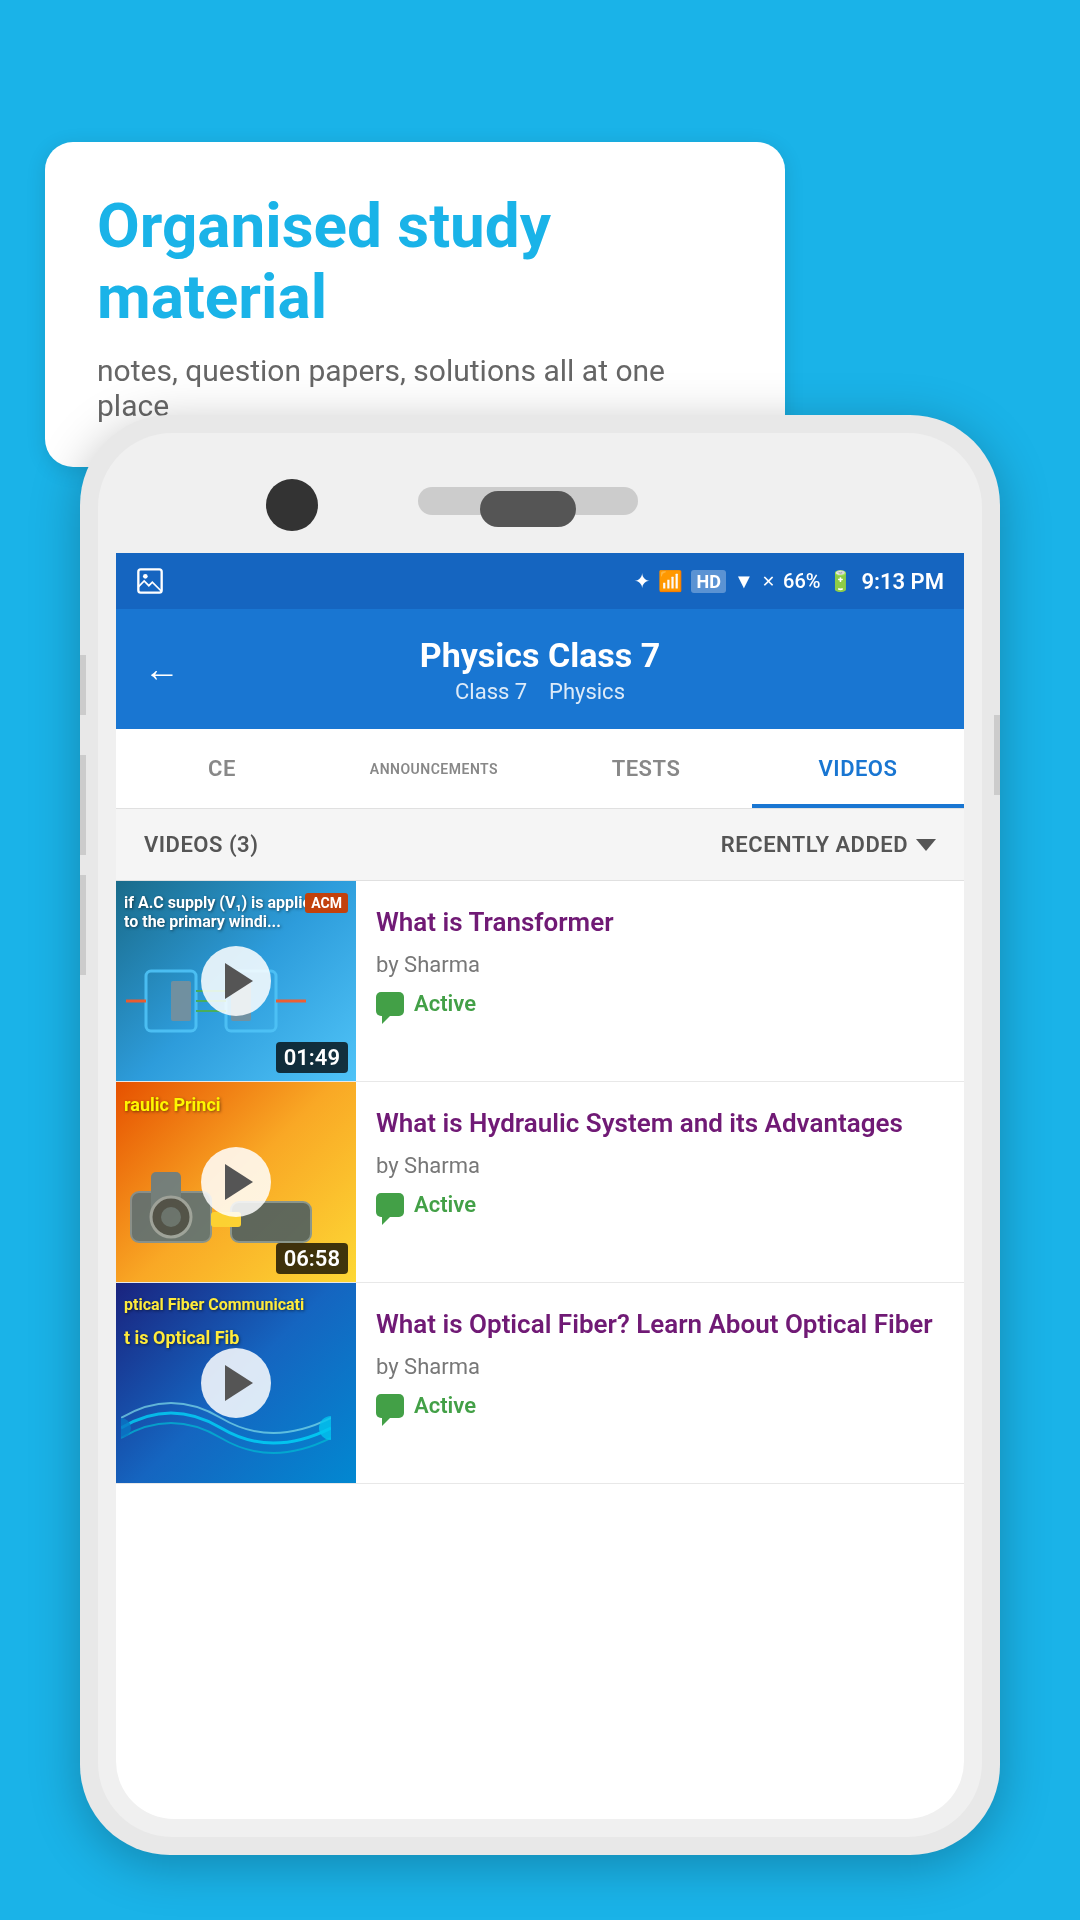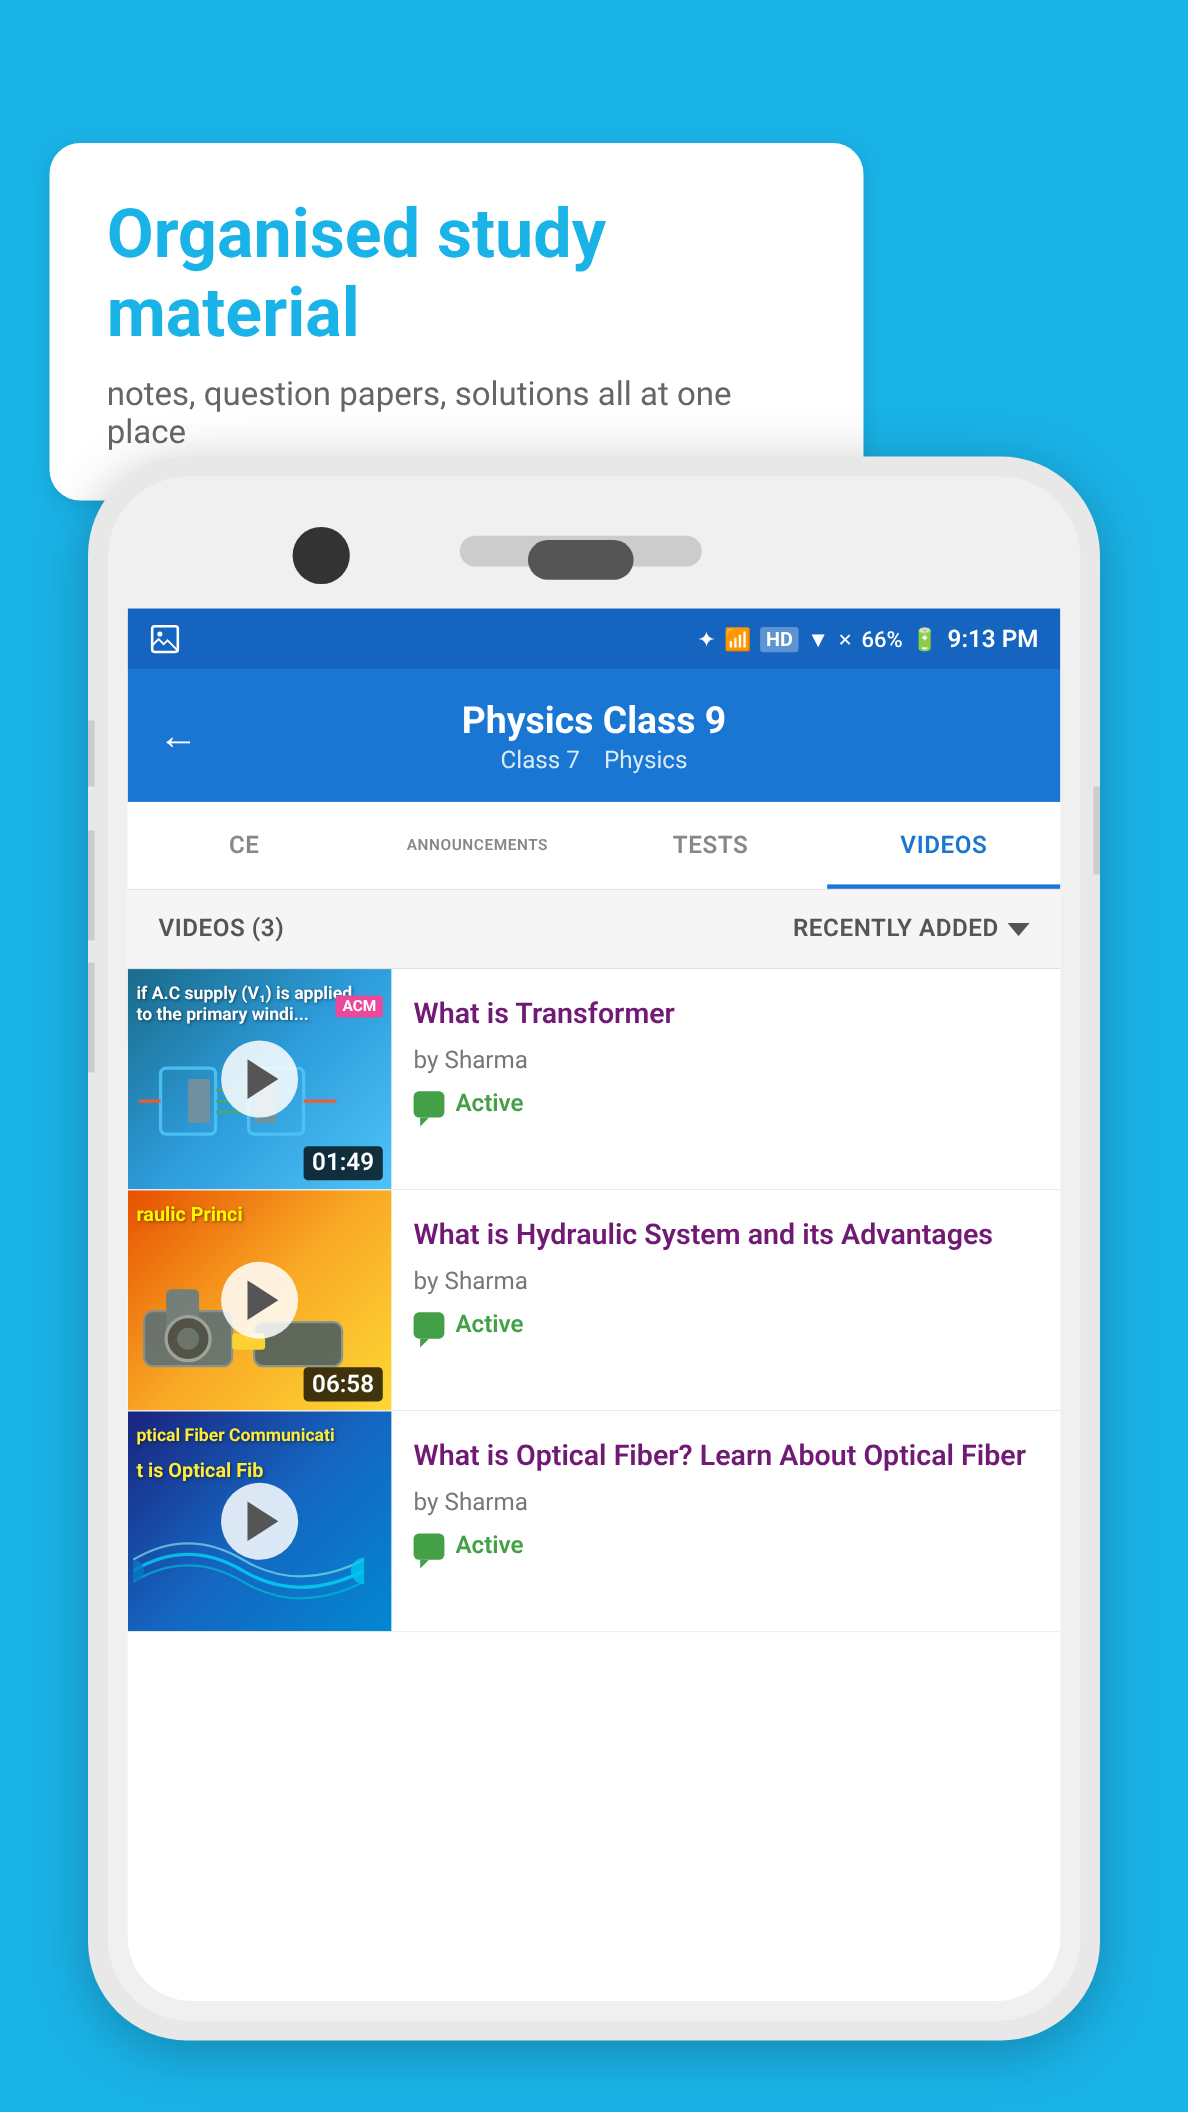--- a/index.html
+++ b/index.html
@@ -8,21 +8,21 @@
       height: 1920px;
       background: #1ab3e8;
       font-family: 'Roboto', Arial, sans-serif;
       overflow: hidden;
       position: relative;
     }
 
     
     .speech-bubble {
       position: absolute;
-      top: 130px;
+      top: 142px;
       left: 45px;
       width: 740px;
       background: white;
       border-radius: 28px;
       padding: 48px 52px 44px 52px;
       box-shadow: 0 4px 20px rgba(0,0,0,0.12);
     }
     .speech-bubble::after {
       content: '';
       position: absolute;
@@ -334,23 +334,23 @@
       right: 8px;
       background: rgba(0,0,0,0.75);
       color: white;
       font-size: 22px;
       padding: 3px 8px;
       border-radius: 4px;
       font-weight: 600;
     }
     .acm-badge {
       position: absolute;
-      top: 24px;
+      top: 12px;
       right: 8px;
-      background: #ec4899;
+      background: #c2410c;
       color: white;
       font-size: 14px;
       font-weight: 700;
       padding: 2px 6px;
       border-radius: 3px;
     }
 
     .video-info {
       flex: 1;
       padding: 24px 20px 20px 20px;
@@ -471,21 +471,21 @@
           <span>▼</span>
           <span style="font-size:16px;">✕</span>
           <span>66%</span>
           <span>🔋</span>
           <span style="font-size:22px;font-weight:600;">9:13 PM</span>
         </div>
       </div>
 
       <div class="app-bar">
         <div class="back-arrow">←</div>
-        <div class="app-bar-title">Physics Class 9</div>
+        <div class="app-bar-title">Physics Class 7</div>
         <div class="app-bar-subtitle">
           <span>Class 7</span>
           &nbsp;&nbsp;
           <span>Physics</span>
         </div>
       </div>
 
       <div class="tabs-bar">
         <div class="tab">CE</div>
         <div class="tab" style="font-size:14px;">ANNOUNCEMENTS</div>

